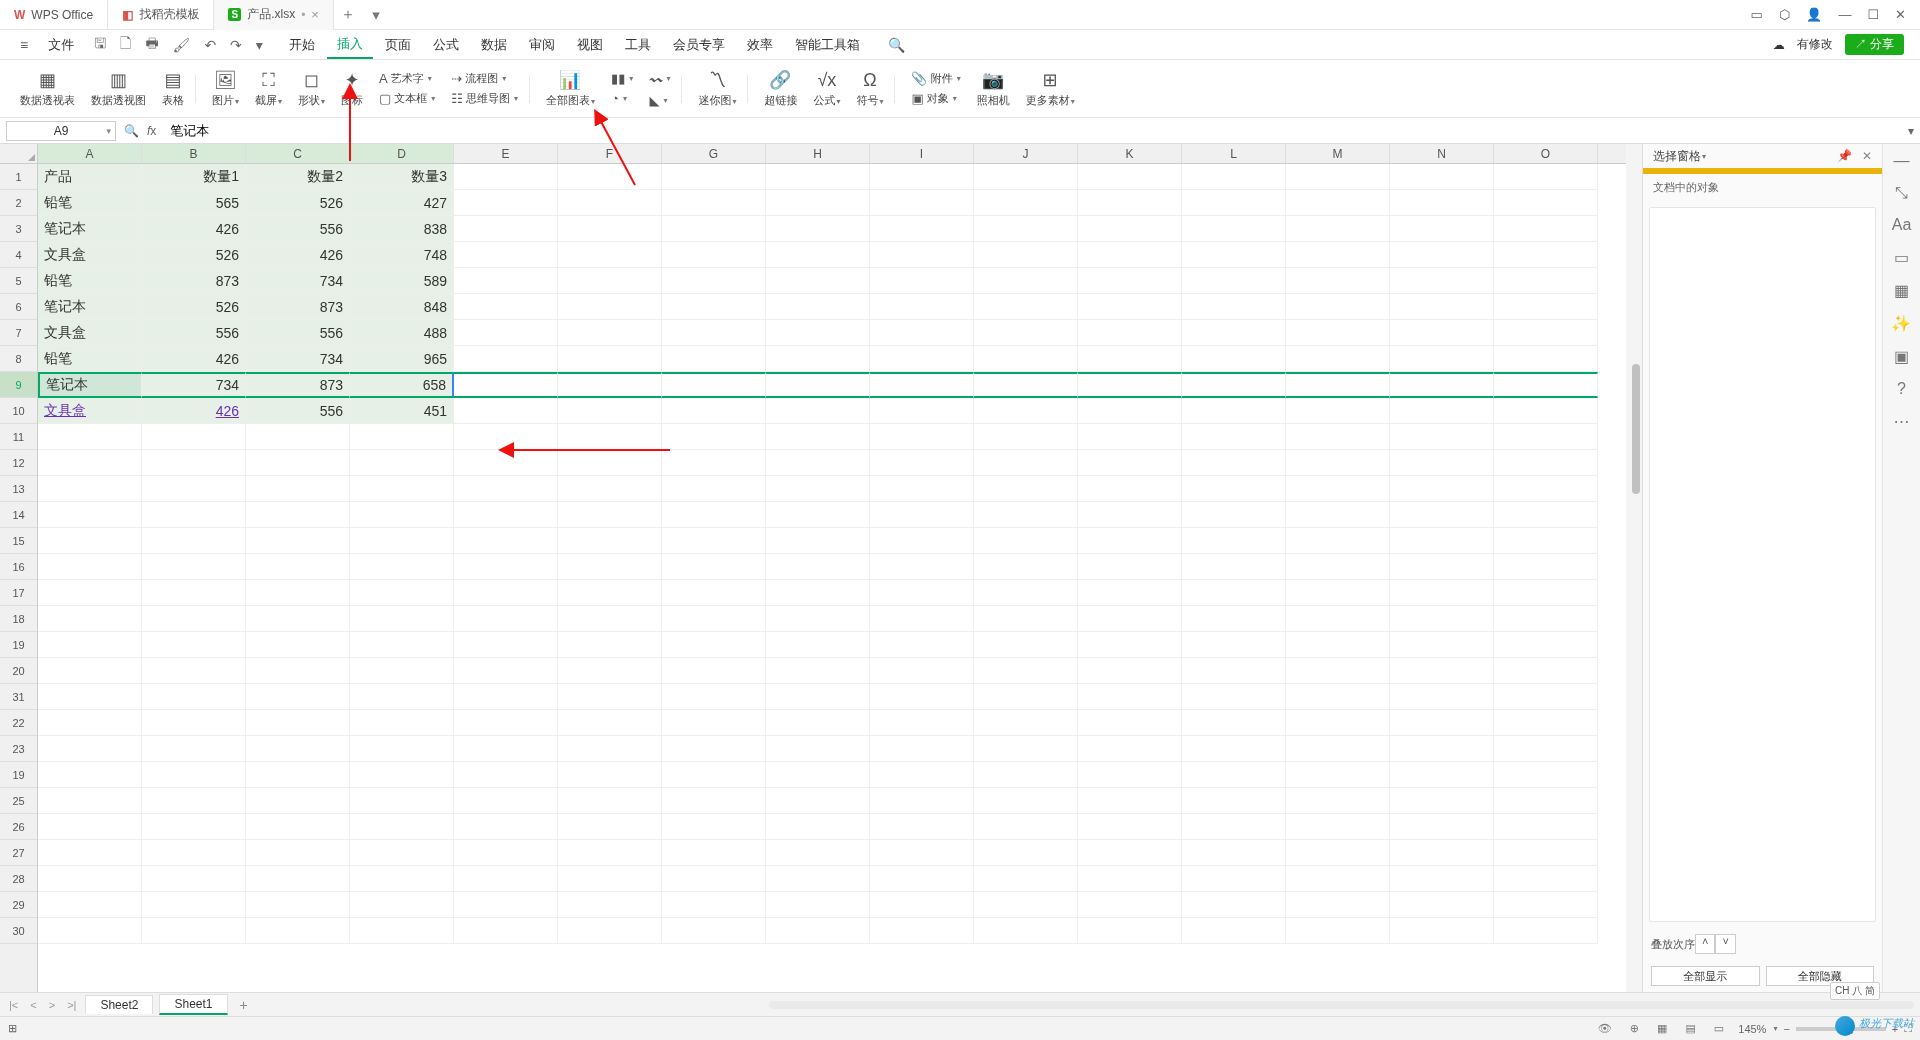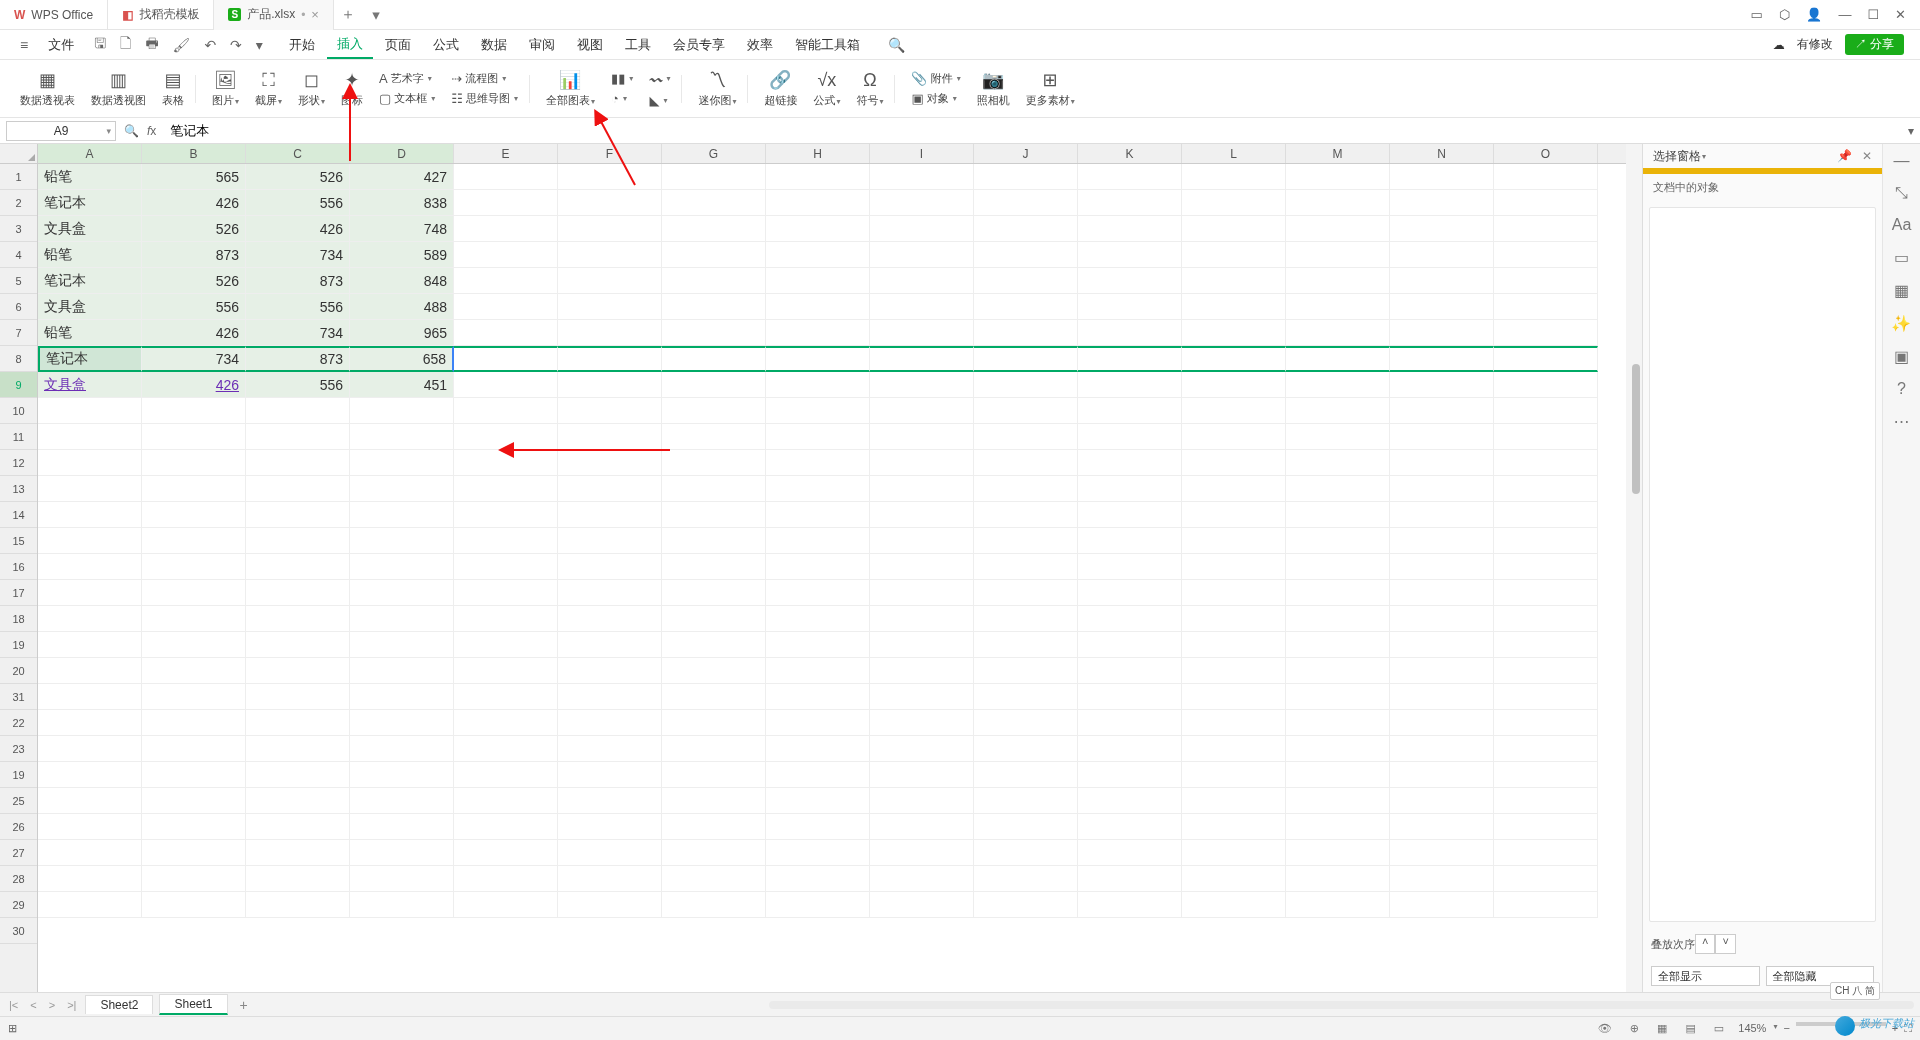--- a/index.html
+++ b/index.html
@@ -76,40 +76,40 @@
 
 .rpane { width:240px; background:#fafafa; border-left:1px solid #ddd; display:flex; flex-direction:column;}
 .rpane-hdr { height:30px; display:flex; align-items:center; padding:0 10px; border-bottom:6px solid #eab308; font-size:12px; color:#444;}
 .rpane-hdr .spacer{flex:1;}
 .rpane-hdr .ico{color:#888; cursor:pointer; margin-left:10px;}
 .rpane-sub { padding:6px 10px; font-size:11px; color:#666;}
 .rpane-body { flex:1; margin:6px; border:1px solid #e5e5e5; background:#fff; border-radius:2px;}
 .rpane-foot { padding:6px 8px; display:flex; align-items:center; font-size:11px; color:#555;}
 .rpane-foot select,.smallbtn{ height:20px; border:1px solid #ccc; background:#fff; font-size:11px; padding:0 6px;}
 .rpane-btns { padding:6px 8px; display:flex; gap:6px;}
-.rpane-btns .smallbtn{flex:1; line-height:18px;}
+.rpane-btns .smallbtn{flex:1; text-align:center; line-height:18px;}
 
 
 .rrail { width:38px; background:#f6f6f6; border-left:1px solid #e5e5e5; display:flex; flex-direction:column; align-items:center; gap:14px; padding-top:8px;}
 .rrail .rico { color:#777; font-size:16px; cursor:pointer;}
 
 
 .sheetbar { height:24px; background:#f3f3f3; display:flex; align-items:center; border-top:1px solid #ddd; padding:0 6px; gap:6px;}
 .navbtn { color:#999; font-size:11px; cursor:pointer; padding:0 3px;}
 .sheet-tab { padding:2px 14px; font-size:12px; background:#fff; border:1px solid #ddd; border-bottom:none; cursor:pointer;}
 .sheet-tab.active { background:#fff; border-bottom:2px solid #0a6; font-weight:500;}
 .sheet-add { color:#888; cursor:pointer; font-size:14px; padding:0 6px;}
 .sheet-scroll { margin-left:auto; width:60%; height:10px; display:flex; align-items:center;}
 .sheet-scroll .track{flex:1; height:8px; background:#eaeaea; border-radius:4px;}
 
 
 .statusbar { height:24px; background:#f3f3f3; display:flex; align-items:center; border-top:1px solid #ddd; padding:0 8px; font-size:11px; color:#666; gap:10px;}
 .statusbar .spacer{flex:1;}
 .viewbtn { cursor:pointer; padding:0 4px; color:#777;}
-.zoom { display:flex; align-items:flex-start; gap:6px;}
+.zoom { display:flex; align-items:center; gap:6px;}
 .zoom .bar{ width:90px; height:4px; background:#ccc; position:relative;}
 .zoom .bar::after{content:""; position:absolute; left:55%; top:-3px; width:8px; height:10px; background:#888; border-radius:2px;}
 
 
 .arrow { position:absolute; pointer-events:none; }
 .arrow svg { overflow:visible;}
 
 
 .ime { position:absolute; right:40px; bottom:40px; border:1px solid #ccc; background:#fff; padding:1px 4px; font-size:10px; color:#555; border-radius:2px;}
 .watermark { position:absolute; right:6px; bottom:4px; font-size:11px; color:#4aa8d8; font-style:italic; display:flex; align-items:flex-start; gap:4px;}
@@ -360,20 +360,37 @@
         <div class="rowhdr">19</div>
         <div class="rowhdr">25</div>
         <div class="rowhdr">26</div>
         <div class="rowhdr">27</div>
         <div class="rowhdr">28</div>
         <div class="rowhdr">29</div>
         <div class="rowhdr">30</div>
       </div>
     <div class="cells" id="cells">
         <div class="row">
+          <div class="cell datacell">产品</div>
+          <div class="cell datacell num">数量1</div>
+          <div class="cell datacell num">数量2</div>
+          <div class="cell datacell num lastdata">数量3</div>
+          <div class="cell"></div>
+          <div class="cell"></div>
+          <div class="cell"></div>
+          <div class="cell"></div>
+          <div class="cell"></div>
+          <div class="cell"></div>
+          <div class="cell"></div>
+          <div class="cell"></div>
+          <div class="cell"></div>
+          <div class="cell"></div>
+          <div class="cell"></div>
+        </div>
+        <div class="row">
           <div class="cell datacell">铅笔</div>
           <div class="cell datacell num">565</div>
           <div class="cell datacell num">526</div>
           <div class="cell datacell num lastdata">427</div>
           <div class="cell"></div>
           <div class="cell"></div>
           <div class="cell"></div>
           <div class="cell"></div>
           <div class="cell"></div>
           <div class="cell"></div>

